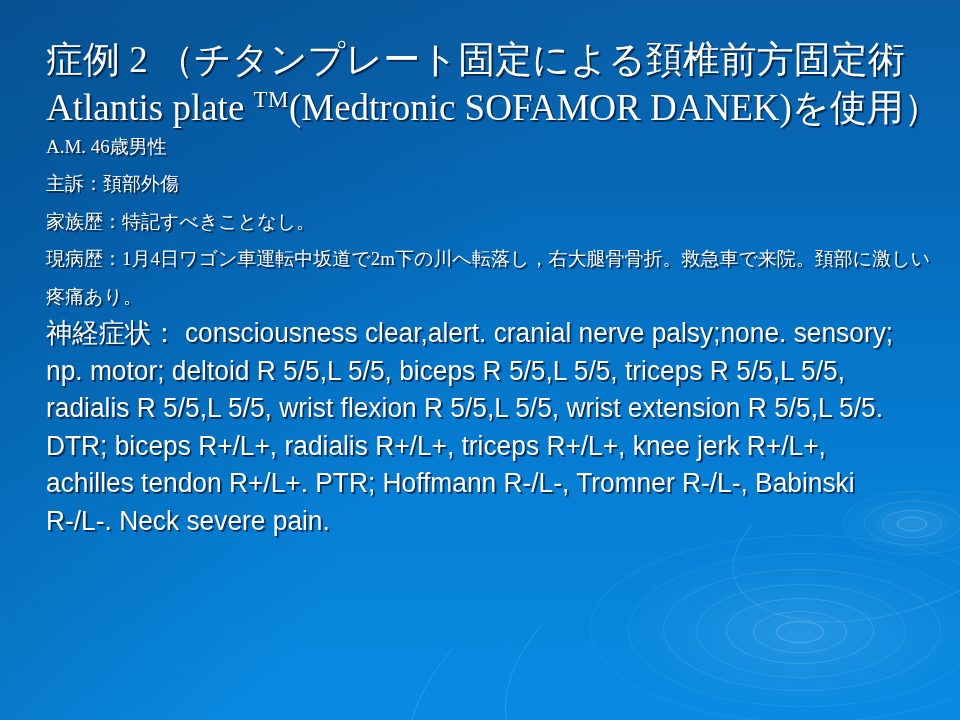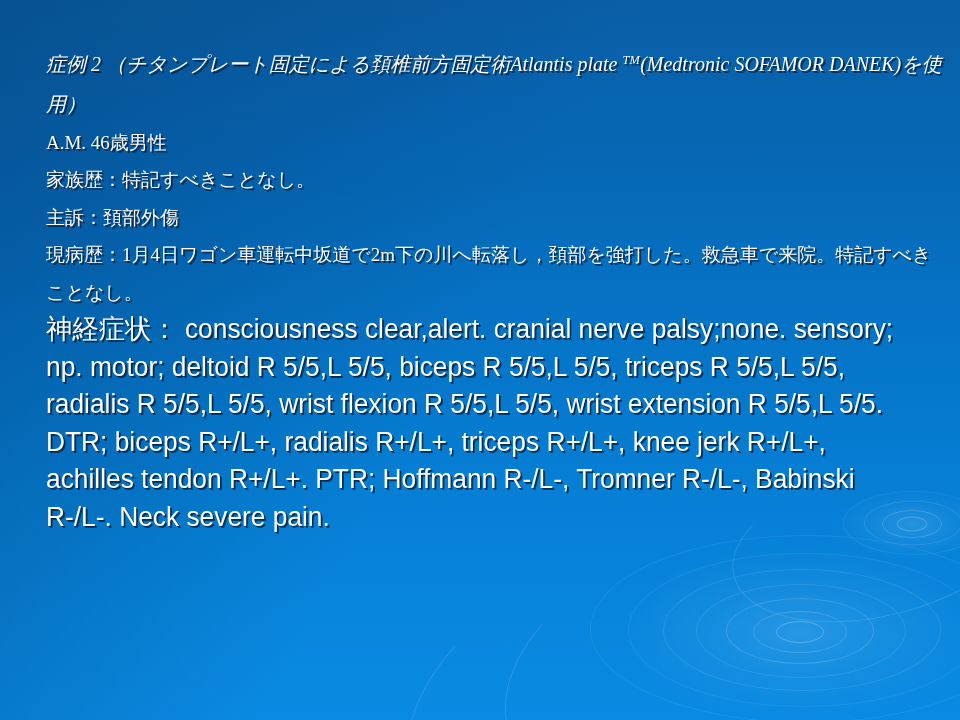--- a/index.html
+++ b/index.html
@@ -76,24 +76,23 @@
     color: #ffffff;
     text-shadow:
        2px 2px 0px rgba(0, 24, 56, 0.62),
        1px 1px 0px rgba(0, 24, 56, 0.45);
     white-space: pre-wrap;
   }
 
   
   #title {
     font-family: "Liberation Serif", "DejaVu Serif", serif;
-    font-size: 20px;
+    font-size: 37px;
     line-height: 40px;
     letter-spacing: 0px;
-    font-style: italic;
   }
   #title .tm {
     font-size: 0.62em;
     vertical-align: 0.56em;
     letter-spacing: 0.02em;
   }
 
   
   .jp-line {
     font-family: Liberation Serif, serif;
@@ -135,20 +134,20 @@
     <div class="arc" style="left:780px; top:660px; width:560px; height:300px;"></div>
     <div class="arc" style="left:760px; top:690px; width:720px; height:380px;"></div>
     <div class="arc" style="left:880px; top:540px; width:300px; height:150px;"></div>
   </div>
 
   <div id="content">
 
     <div id="title" class="txt"><span>症例 2 （チタンプレート固定による頚椎前方固定術Atlantis</span> <span>plate </span><span class="tm">TM</span><span>(Medtronic SOFAMOR DANEK)を使用）</span></div>
 
     <div class="jp-line txt">A.M. 46歳男性</div>
+    <div class="jp-line txt">主訴：頚部外傷</div>
     <div class="jp-line txt">家族歴：特記すべきことなし。</div>
-    <div class="jp-line txt">主訴：頚部外傷</div>
-    <div class="jp-line txt">現病歴：1月4日ワゴン車運転中坂道で2m下の川へ転落し，頚部を強打した。救急車で来院。特記すべきことなし。</div>
+    <div class="jp-line txt">現病歴：1月4日ワゴン車運転中坂道で2m下の川へ転落し，右大腿骨骨折。救急車で来院。頚部に激しい疼痛あり。</div>
 
     <div id="neuro" class="txt"><span>神経症状：</span><span> consciousness clear,alert. cranial nerve palsy;none. sensory; np. motor; deltoid R 5/5,L 5/5, biceps R 5/5,L 5/5, triceps R 5/5,L 5/5, radialis R 5/5,L 5/5, wrist flexion R 5/5,L 5/5, wrist extension R 5/5,L 5/5. DTR; biceps R+/L+, radialis R+/L+, triceps R+/L+, knee jerk R+/L+, achilles tendon R+/L+. PTR; Hoffmann R-/L-, Tromner R-/L-, Babinski R-/L-. Neck severe pain.</span></div>
 
   </div>
 </div>
 
 </body></html>

